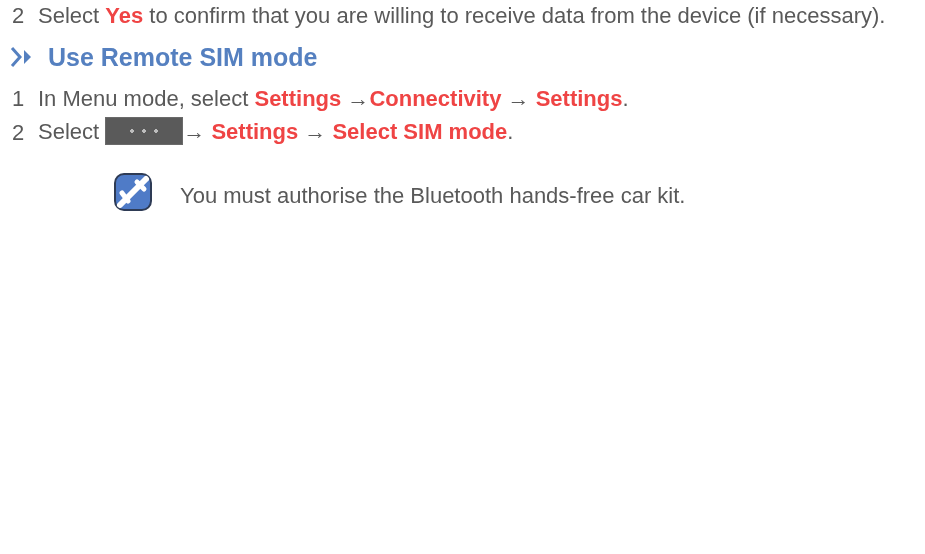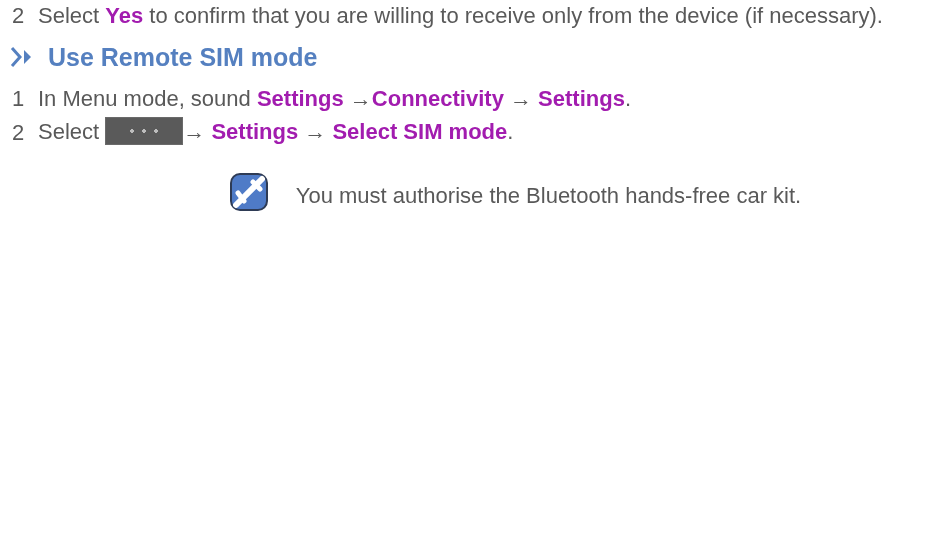--- a/index.html
+++ b/index.html
@@ -69,61 +69,60 @@
     left: 50%;
     top: 50%;
     transform: translate(-50%, -50%);
     width: 30px;
     height: 6px;
     background:
       radial-gradient(circle at 3px 3px, #bdbdbd 2px, transparent 2px),
       radial-gradient(circle at 15px 3px, #bdbdbd 2px, transparent 2px),
       radial-gradient(circle at 27px 3px, #bdbdbd 2px, transparent 2px);
   }
-  b { font-weight: bold; color:#a21caf; }
+  b { font-weight: bold; color:#ef4444; }
   .note-row {
     display: flex;
     align-items: center;
     margin-top: 26px;
     padding-left: 106px;
-    justify-content: center;
   }
   .note-icon {
     flex: 0 0 auto;
     margin-right: 28px;
   }
 </style>
 </head>
 <body>
 
 <div class="page">
 
   <div class="ol-row">
     <div class="ol-num">2</div>
     <div class="ol-body">
-      <span>Select </span><b>Yes</b><span> to confirm that you are willing to receive only from the device (if necessary).</span>
+      <span>Select </span><b>Yes</b><span> to confirm that you are willing to receive data from the device (if necessary).</span>
     </div>
   </div>
 
 
   <div class="heading-row">
     <span class="chevron-wrap">
       <svg width="30" height="24" viewBox="0 0 30 24">
         <path d="M2 3 L10 12 L2 21" fill="none" stroke="#5580C0" stroke-width="3"></path>
         <path d="M14 5 L21 12 L14 19 Z" fill="#5580C0"></path>
       </svg>
     </span>
     <span class="heading-text">Use Remote SIM mode</span>
   </div>
 
 
   <div class="ol-row" style="margin-top:12px;">
     <div class="ol-num">1</div>
     <div class="ol-body">
-      <span>In Menu mode, sound </span><b>Settings</b><span> →</span><b>Connectivity</b><span> → </span><b>Settings</b><span>.</span>
+      <span>In Menu mode, select </span><b>Settings</b><span> →</span><b>Connectivity</b><span> → </span><b>Settings</b><span>.</span>
     </div>
   </div>
 
   <div class="ol-row" style="margin-top:6px; align-items:center;">
     <div class="ol-num">2</div>
     <div class="ol-body">
       <span>Select  </span><span class="inline-img"></span><span>→ </span><b>Settings</b><span> → </span><b>Select SIM mode</b><span>.</span>
     </div>
   </div>
 

